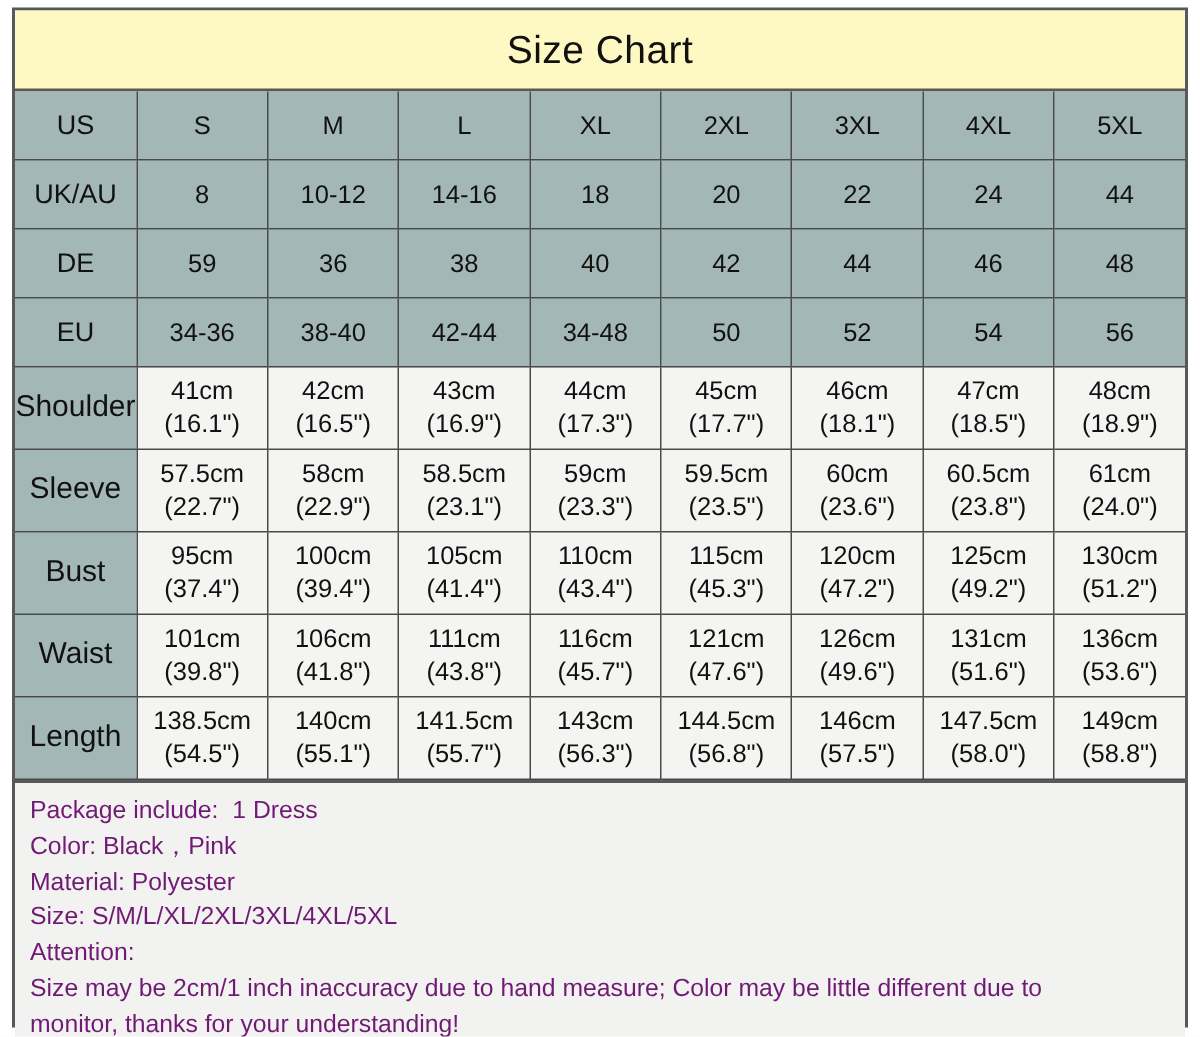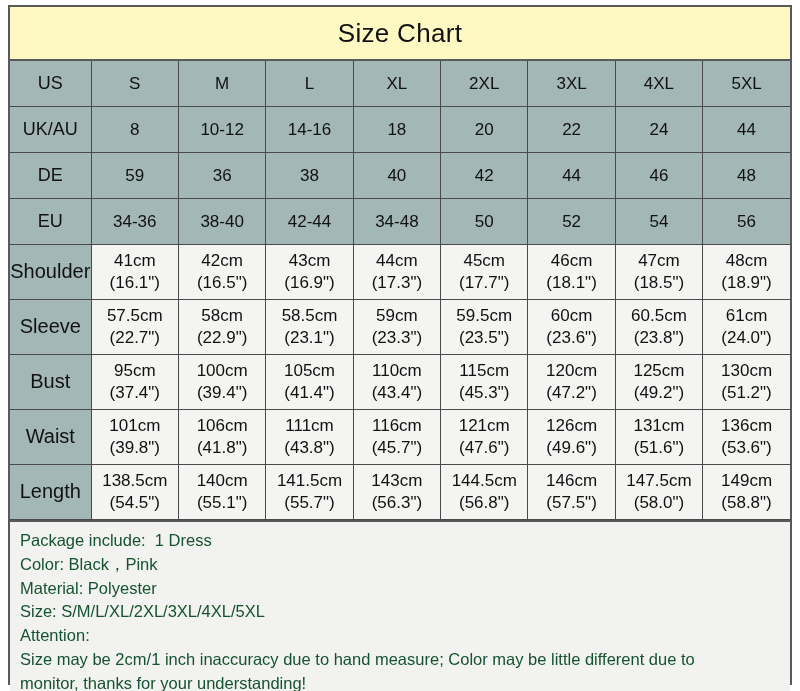--- a/index.html
+++ b/index.html
@@ -104,21 +104,21 @@
     flex: 1 1 auto;
     border-top: 2px solid #58595b;
     background: #f2f2f0;
     padding: 8px 10px 6px 10px;
     box-sizing: border-box;
   }
   .chart-notes p {
     margin: 0 0 2px 0;
     font-size: 16.5px;
     line-height: 1.32;
-    color: #14532d;
+    color: #701a75;
     white-space: pre-wrap;
   }
   .chart-notes p.wrapline {
     margin-top: 1px;
   }
 </style>
 </head>
 <body>
 
 <div class="size-chart-wrap">

